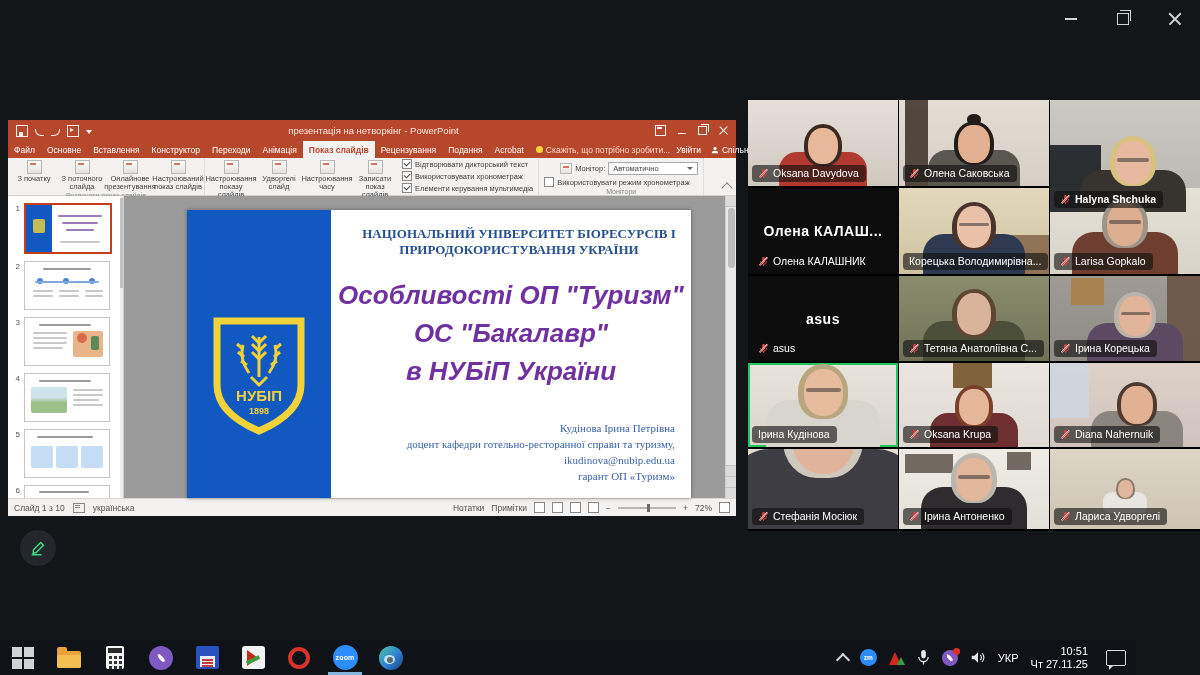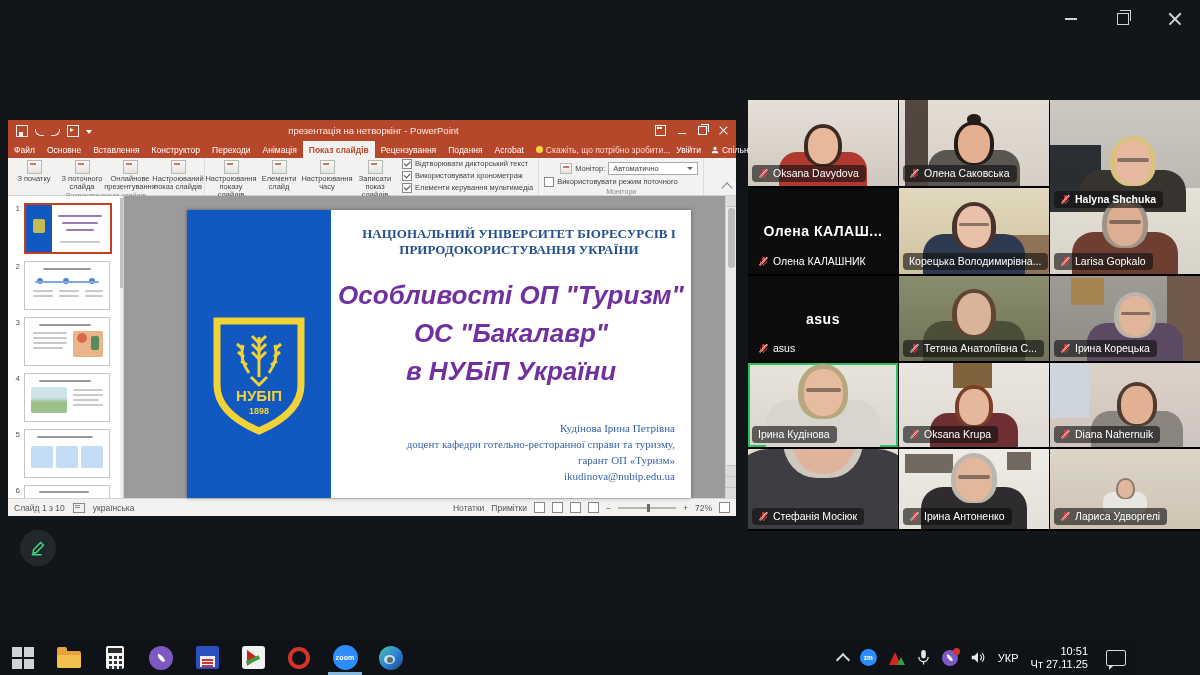--- a/index.html
+++ b/index.html
@@ -42,21 +42,21 @@
   .tabs-right{margin-left:auto;display:flex;align-items:center;gap:10px;padding-right:8px;white-space:nowrap;}
   
   #ribbon{height:37px;background:#f3f2f1;border-bottom:1px solid #d2d0ce;display:flex;align-items:stretch;font-size:7.5px;color:#444;position:relative;}
   .rgroup{display:flex;flex-direction:column;border-right:1px solid #ddd;padding:1px 3px 0 3px;}
   .rgrow{display:flex;flex:1;align-items:flex-start;gap:2px;}
   .rgname{text-align:center;color:#8a8a8a;font-size:7px;line-height:9px;}
   .rbtn{width:46px;display:flex;flex-direction:column;align-items:center;text-align:center;line-height:8px;cursor:default;}
   .rico{width:13px;height:12px;margin:1px 0;background:linear-gradient(180deg,#fdfdfd,#e4e2e0);border:1px solid #b9b7b4;position:relative;}
   .rico:before{content:"";position:absolute;left:2px;top:2px;width:6px;height:2px;background:#c2401f;opacity:.7;}
   .rchecks{display:flex;flex-direction:column;justify-content:center;gap:2px;padding:0 2px;}
-  .rcheck{display:flex;gap:3px;white-space:nowrap;}
+  .rcheck{display:flex;align-items:center;gap:3px;white-space:nowrap;}
   .cbox{width:8px;height:8px;border:1px solid #8a8a8a;background:#fff;position:relative;flex:0 0 auto;}
   .cbox.on:before{content:"";position:absolute;left:1px;top:1px;width:5px;height:2.5px;border-left:1.5px solid #4a4a4a;border-bottom:1.5px solid #4a4a4a;transform:rotate(-45deg);}
   .mon-row{display:flex;align-items:center;gap:3px;margin-top:3px;white-space:nowrap;padding-left:16px;}
   .mon-select{border:1px solid #aaa;background:#fff;padding:1px 14px 1px 4px;position:relative;min-width:70px;}
   .mon-select:after{content:"";position:absolute;right:4px;top:4px;border-left:3px solid transparent;border-right:3px solid transparent;border-top:3.5px solid #666;}
   .ribbon-collapse{position:absolute;right:5px;bottom:3px;width:7px;height:7px;border-top:1.5px solid #888;border-left:1.5px solid #888;transform:rotate(45deg);}
   
   #ppt-main{position:relative;height:302px;display:flex;}
   #thumbs{width:115px;background:#ffffff;border-right:1px solid #d0cecc;position:relative;overflow:hidden;}
   .thumb{display:flex;gap:4px;margin:7px 6px 0 4px;}
@@ -231,21 +231,21 @@
         <div class="rgname">Розпочати показ слайдів</div>
       </div>
       <div class="rgroup">
         <div class="rgrow">
           <div class="rbtn">
             <span class="rico"></span>
             <span>Настроювання показу слайдів</span>
           </div>
           <div class="rbtn">
             <span class="rico"></span>
-            <span>Елементи слайд</span>
+            <span>Удворгелі слайд</span>
           </div>
           <div class="rbtn">
             <span class="rico"></span>
             <span>Настроювання часу</span>
           </div>
           <div class="rbtn">
             <span class="rico"></span>
             <span>Записати показ слайдів</span>
           </div>
           <div class="rchecks">
@@ -268,21 +268,21 @@
       <div class="rgroup">
         <div class="rgrow">
           <div class="rchecks">
             <div class="mon-row">
               <span class="rico" style="width: 10px; height: 9px; margin: 0px;"></span>
               <span>Монітор:</span>
               <span class="mon-select">Автоматично</span>
             </div>
             <div class="rcheck">
               <span class="cbox"></span>
-              <span>Використовувати режим поточного</span>
+              <span>Використовувати режим хронометраж</span>
             </div>
           </div>
         </div>
         <div class="rgname">Монітори</div>
       </div>
     </div>
 
   <div id="ppt-main">
     <div id="thumbs">
       <div id="thumb-scroll"></div>
@@ -373,22 +373,22 @@
         </div>
         <div class="uni-title">НАЦІОНАЛЬНИЙ УНІВЕРСИТЕТ БІОРЕСУРСІВ І ПРИРОДОКОРИСТУВАННЯ УКРАЇНИ</div>
         <div class="slide-title">
           <div>Особливості ОП "Туризм"</div>
           <div>ОС "Бакалавр"</div>
           <div>в НУБіП України</div>
         </div>
         <div class="author">
           <div>Кудінова Ірина Петрівна</div>
           <div>доцент  кафедри готельно-ресторанної справи та туризму,</div>
+          <div>ikudinova@nubip.edu.ua</div>
           <div>гарант ОП «Туризм»</div>
-          <div>ikudinova@nubip.edu.ua</div>
         </div>
       </div>
       <div id="canvas-scroll">
         <div class="cs-btn"></div>
         <div class="cs-thumb"></div>
         <div class="cs-bottom">
             <div class="cs-btn"></div>
             <div class="cs-btn"></div>
             <div class="cs-btn"></div>
           </div>

